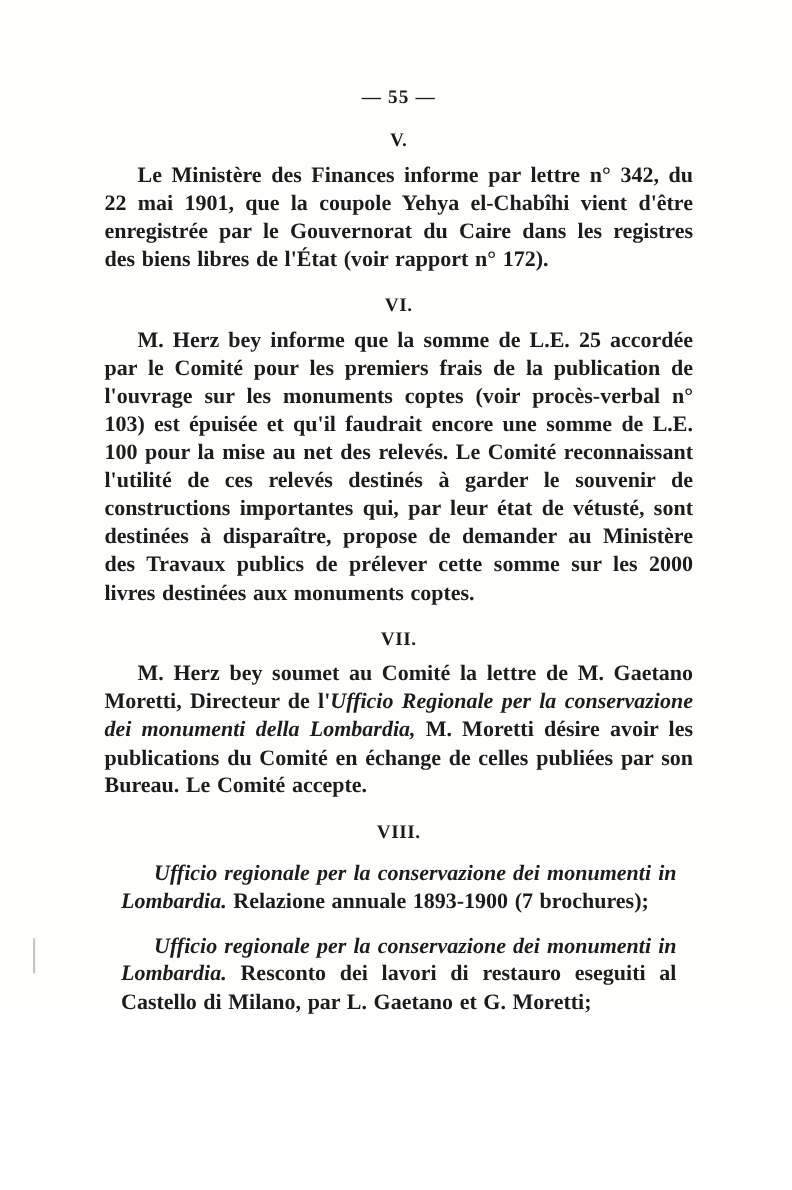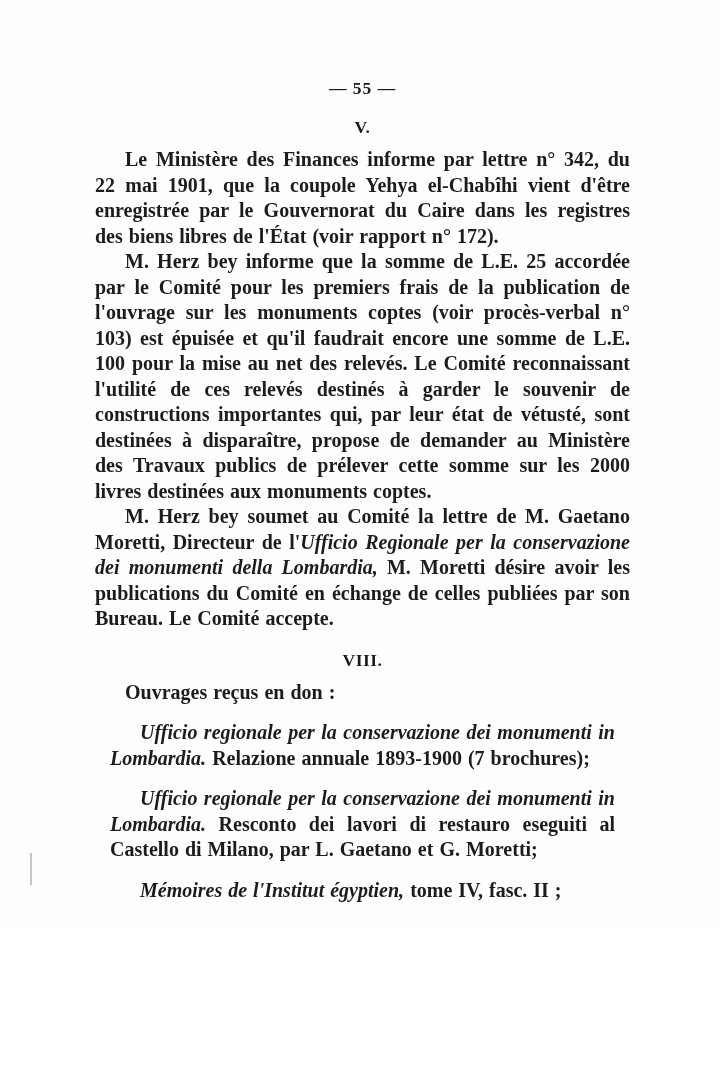--- a/index.html
+++ b/index.html
@@ -57,30 +57,31 @@
 <div class="page">
 
   <div class="page-number">— 55 —</div>
 
   <section>
     <h2 class="sec-head">V.</h2>
     <p class="para">Le Ministère des Finances informe par lettre n° 342, du 22 mai 1901, que la coupole Yehya el-Chabîhi vient d'être enregistrée par le Gouvernorat du Caire dans les registres des biens libres de l'État (voir rapport n° 172).</p>
   </section>
 
   <section>
+    <h2 class="sec-head">VI.</h2>
     <p class="para">M. Herz bey informe que la somme de L.E. 25 accordée par le Comité pour les premiers frais de la publication de l'ouvrage sur les monuments coptes (voir procès-verbal n° 103) est épuisée et qu'il faudrait encore une somme de L.E. 100 pour la mise au net des relevés. Le Comité reconnaissant l'utilité de ces relevés destinés à garder le souvenir de constructions importantes qui, par leur état de vétusté, sont destinées à disparaître, propose de demander au Ministère des Travaux publics de prélever cette somme sur les 2000 livres destinées aux monuments coptes.</p>
   </section>
 
   <section>
+    <h2 class="sec-head">VII.</h2>
     <p class="para"><span>M. Herz bey soumet au Comité la lettre de M. Gaetano Moretti, Directeur de l'</span><em>Ufficio Regionale per la conservazione dei monumenti della Lombardia,</em><span> M. Moretti désire avoir les publications du Comité en échange de celles publiées par son Bureau. Le Comité accepte.</span></p>
   </section>
 
   <section>
     <h2 class="sec-head">VIII.</h2>
-    <p class="para">Ouvrages reçus en don :</p>
     <p class="para entry"><em>Ufficio regionale per la conservazione dei monumenti in Lombardia.</em><span> Relazione annuale 1893-1900 (7 brochures);</span></p>
     <p class="para entry"><em>Ufficio regionale per la conservazione dei monumenti in Lombardia.</em><span> Resconto dei lavori di restauro eseguiti al Castello di Milano, par L. Gaetano et G. Moretti;</span></p>
     <p class="para entry"><em>Mémoires de l'Institut égyptien,</em><span> tome IV, fasc. II ;</span></p>
   </section>
 
   <div class="scan-artifact"></div>
 
 </div>
 
 </body></html>

